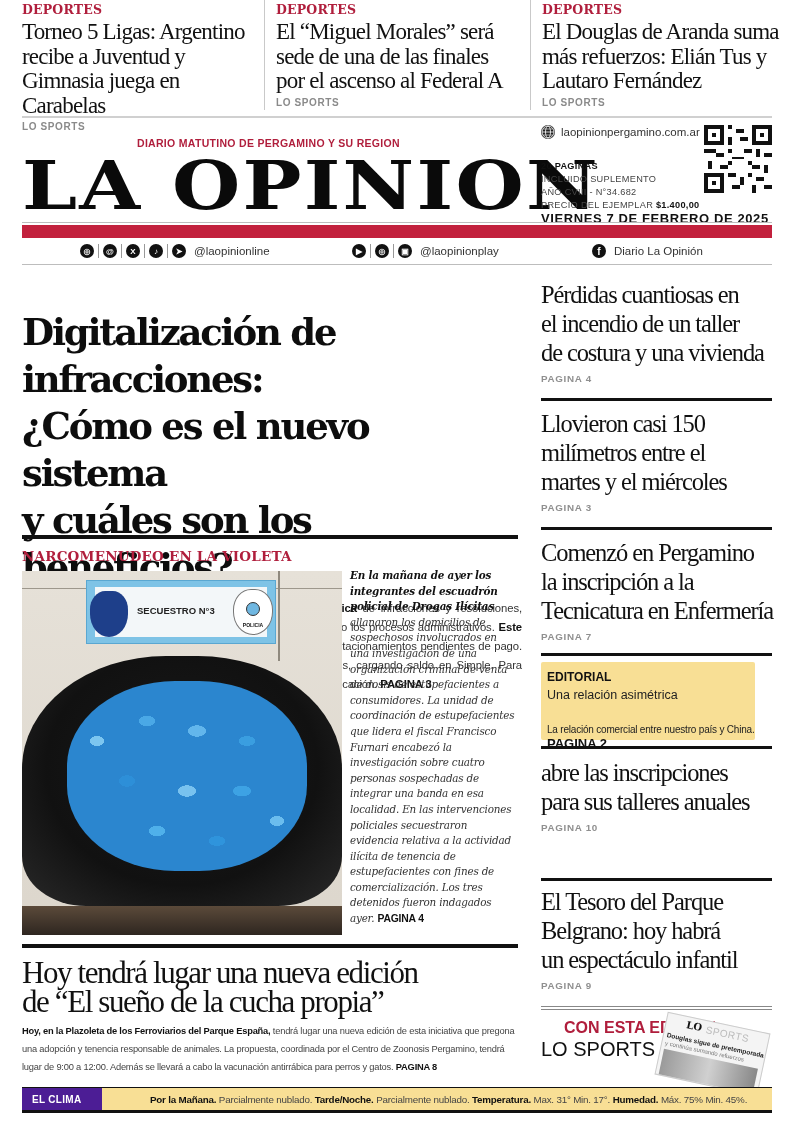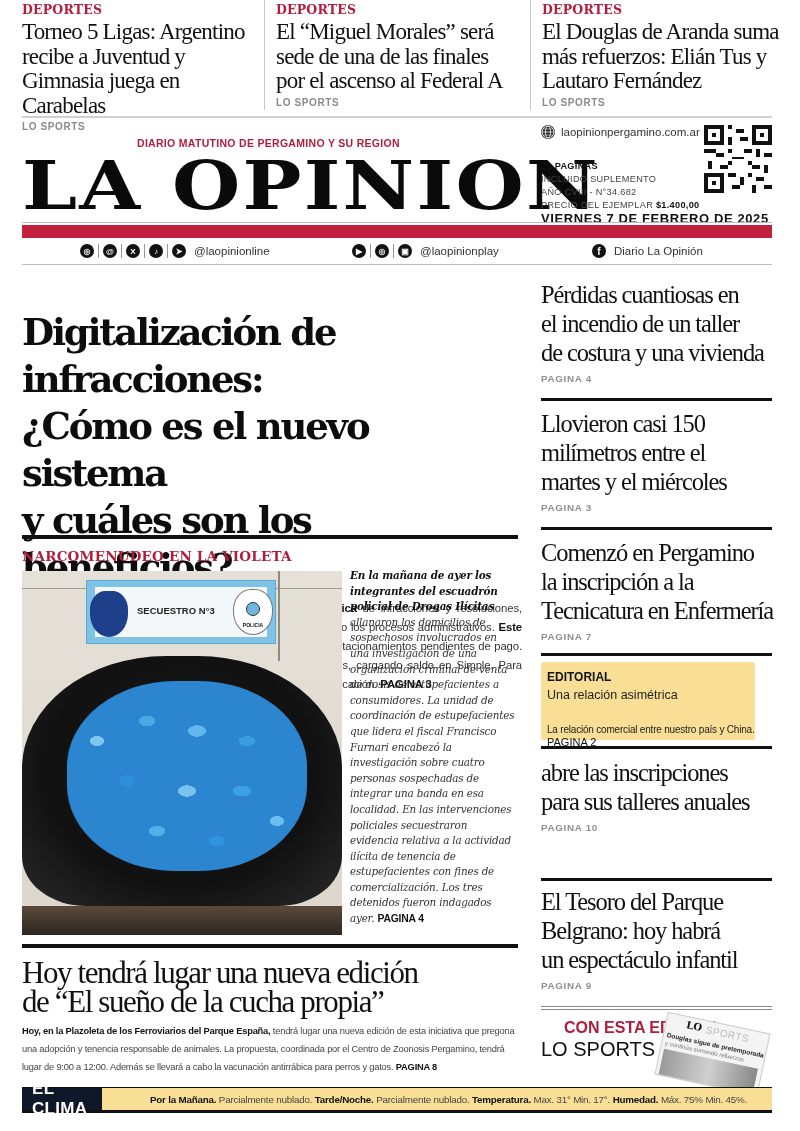--- a/index.html
+++ b/index.html
@@ -44,24 +44,24 @@
 
   
   .r-title { font-family: "Liberation Serif", serif; font-size: 24.5px; line-height: 29px; letter-spacing: -1.1px; color: #111; }
   .r-page { font-weight: bold; color: #8f8f8f; font-size: 9.8px; letter-spacing: 0.7px; }
   .r-sep { background: #111; height: 3px; }
 
   .editorial { background: #f8df95; border-radius: 2px; }
   .ed-label { font-weight: bold; font-size: 12px; color: #111; }
   .ed-title { font-size: 12.5px; color: #222; }
   .ed-body { font-size: 10px; color: #222; letter-spacing: -0.2px; }
-  .ed-page { font-weight: normal; font-size: 11px; color: #111; }
-
-  
-  .clima-label { background: #0f172a; color: #fff; font-weight: bold; font-size: 17px; display: flex; align-items: center; padding-left: 10px; letter-spacing: 0.3px; }
+  .ed-page { font-weight: bold; font-size: 13px; color: #111; }
+
+  
+  .clima-label { background: #4c1d95; color: #fff; font-weight: bold; font-size: 10px; display: flex; align-items: center; padding-left: 10px; letter-spacing: 0.3px; }
   .clima-body { background: #f8df95; font-size: 9.8px; color: #444; display: flex; align-items: center; padding-left: 48px; letter-spacing: -0.2px; white-space: nowrap; }
   .clima-body b { color: #111; }
 
   
   .photo { overflow: hidden; background: #d8d2c8; }
 </style>
 </head>
 <body>
 
 <div class="teaser" style="left:22px; width:240px;">

